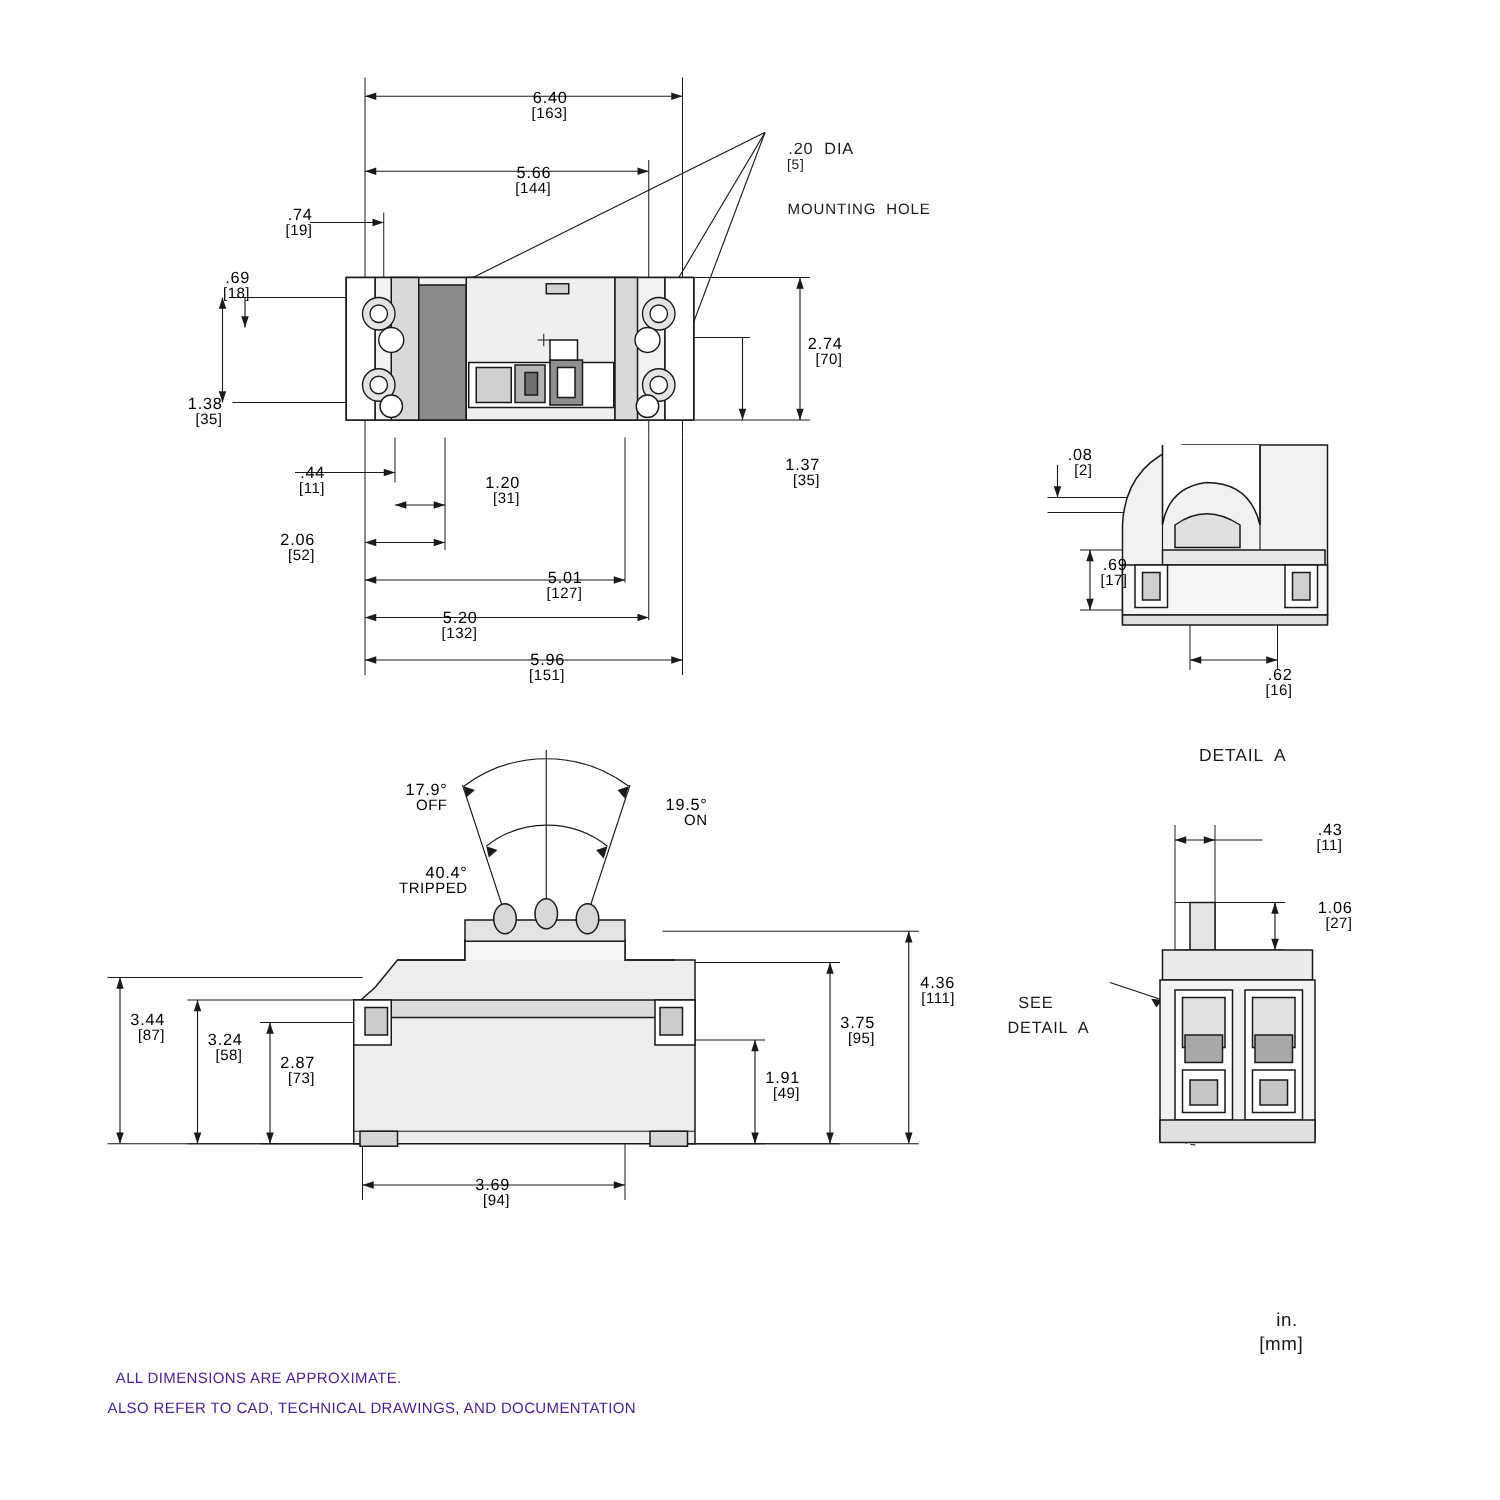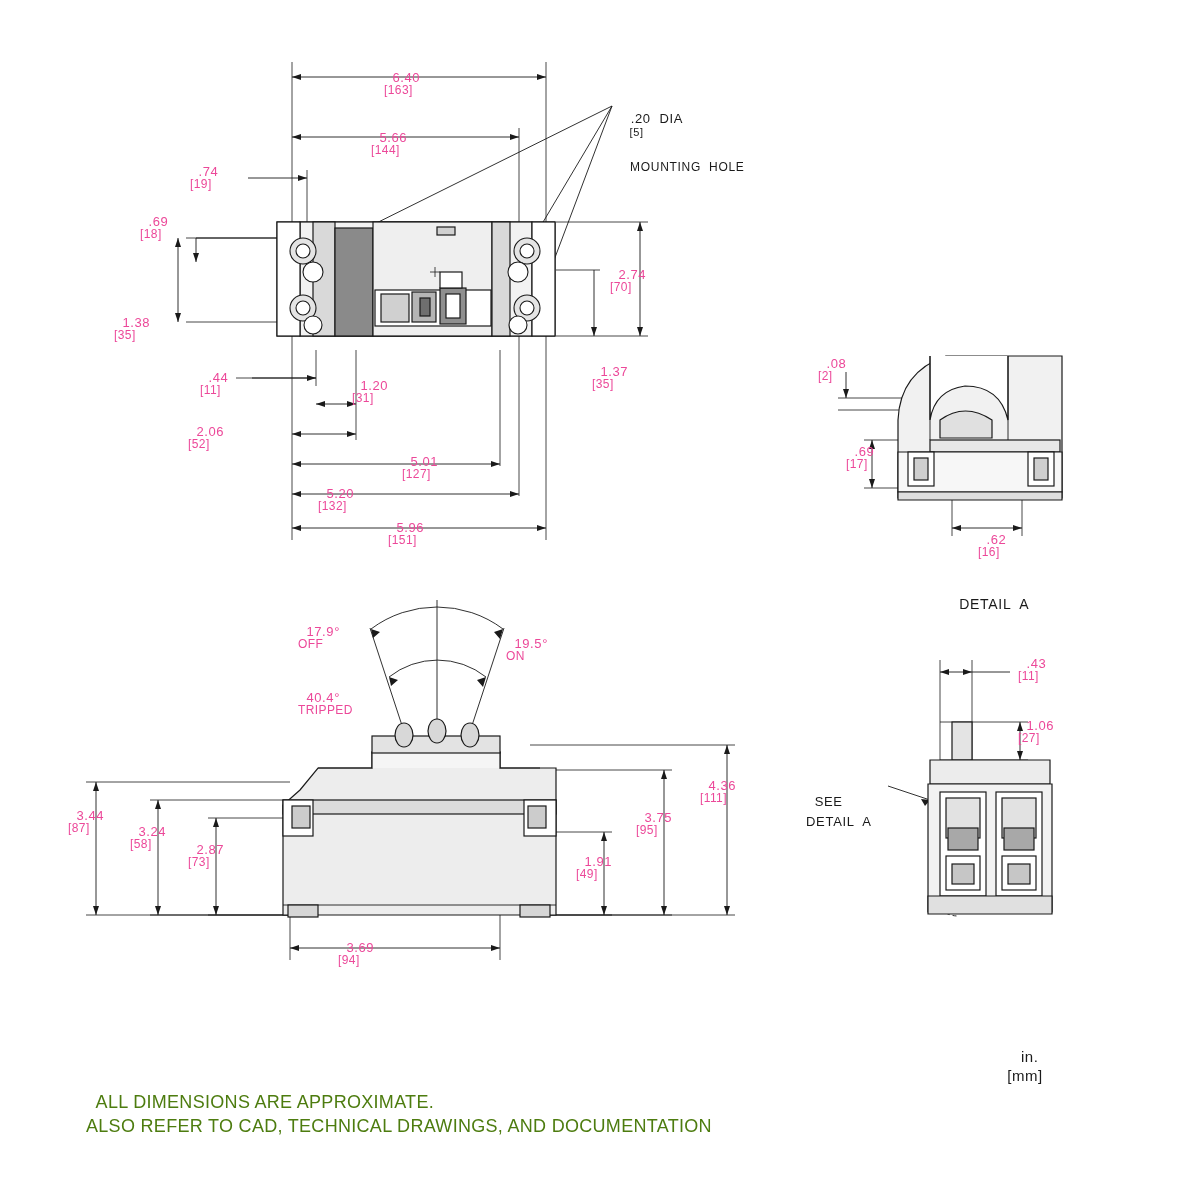--- a/index.html
+++ b/index.html
@@ -1,22 +1,22 @@
 <!DOCTYPE html>
 <html><head>
 <meta charset="utf-8">
 <style>
   html,body{margin:0;padding:0;background:#ffffff;}
   body{width:1200px;height:1200px;position:relative;font-family:"Liberation Sans",sans-serif;color:#1a1a1a;overflow:hidden;}
   #sheet{position:absolute;left:0;top:0;width:1200px;height:1200px;}
   svg{position:absolute;left:0;top:0;}
-  .dimtxt{position:absolute;font-size:13px;line-height:13px;letter-spacing:.6px;color:#ec4899;white-space:pre;text-align:left;}
+  .dimtxt{position:absolute;font-size:13px;line-height:13px;letter-spacing:.6px;color:#000000;white-space:pre;text-align:right;}
   .dimtxt .mm{display:block;font-size:12px;letter-spacing:.4px;}
   .lbl{position:absolute;font-size:12px;letter-spacing:.7px;color:#1a1a1a;white-space:pre;}
-  .note{position:absolute;font-size:18px;letter-spacing:.3px;color:#4d7c0f;white-space:pre;line-height:24px;}
+  .note{position:absolute;font-size:12px;letter-spacing:.3px;color:#4c1d95;white-space:pre;line-height:24px;}
   .unit{position:absolute;font-size:15px;letter-spacing:.5px;text-align:center;line-height:19px;white-space:pre;}
 </style>
 </head>
 <body>
 
 <div id="sheet">
 
 <svg width="1200" height="1200" viewBox="0 0 1200 1200">
   <g fill="none" stroke="#1a1a1a" stroke-width="1" shape-rendering="geometricPrecision">
 

